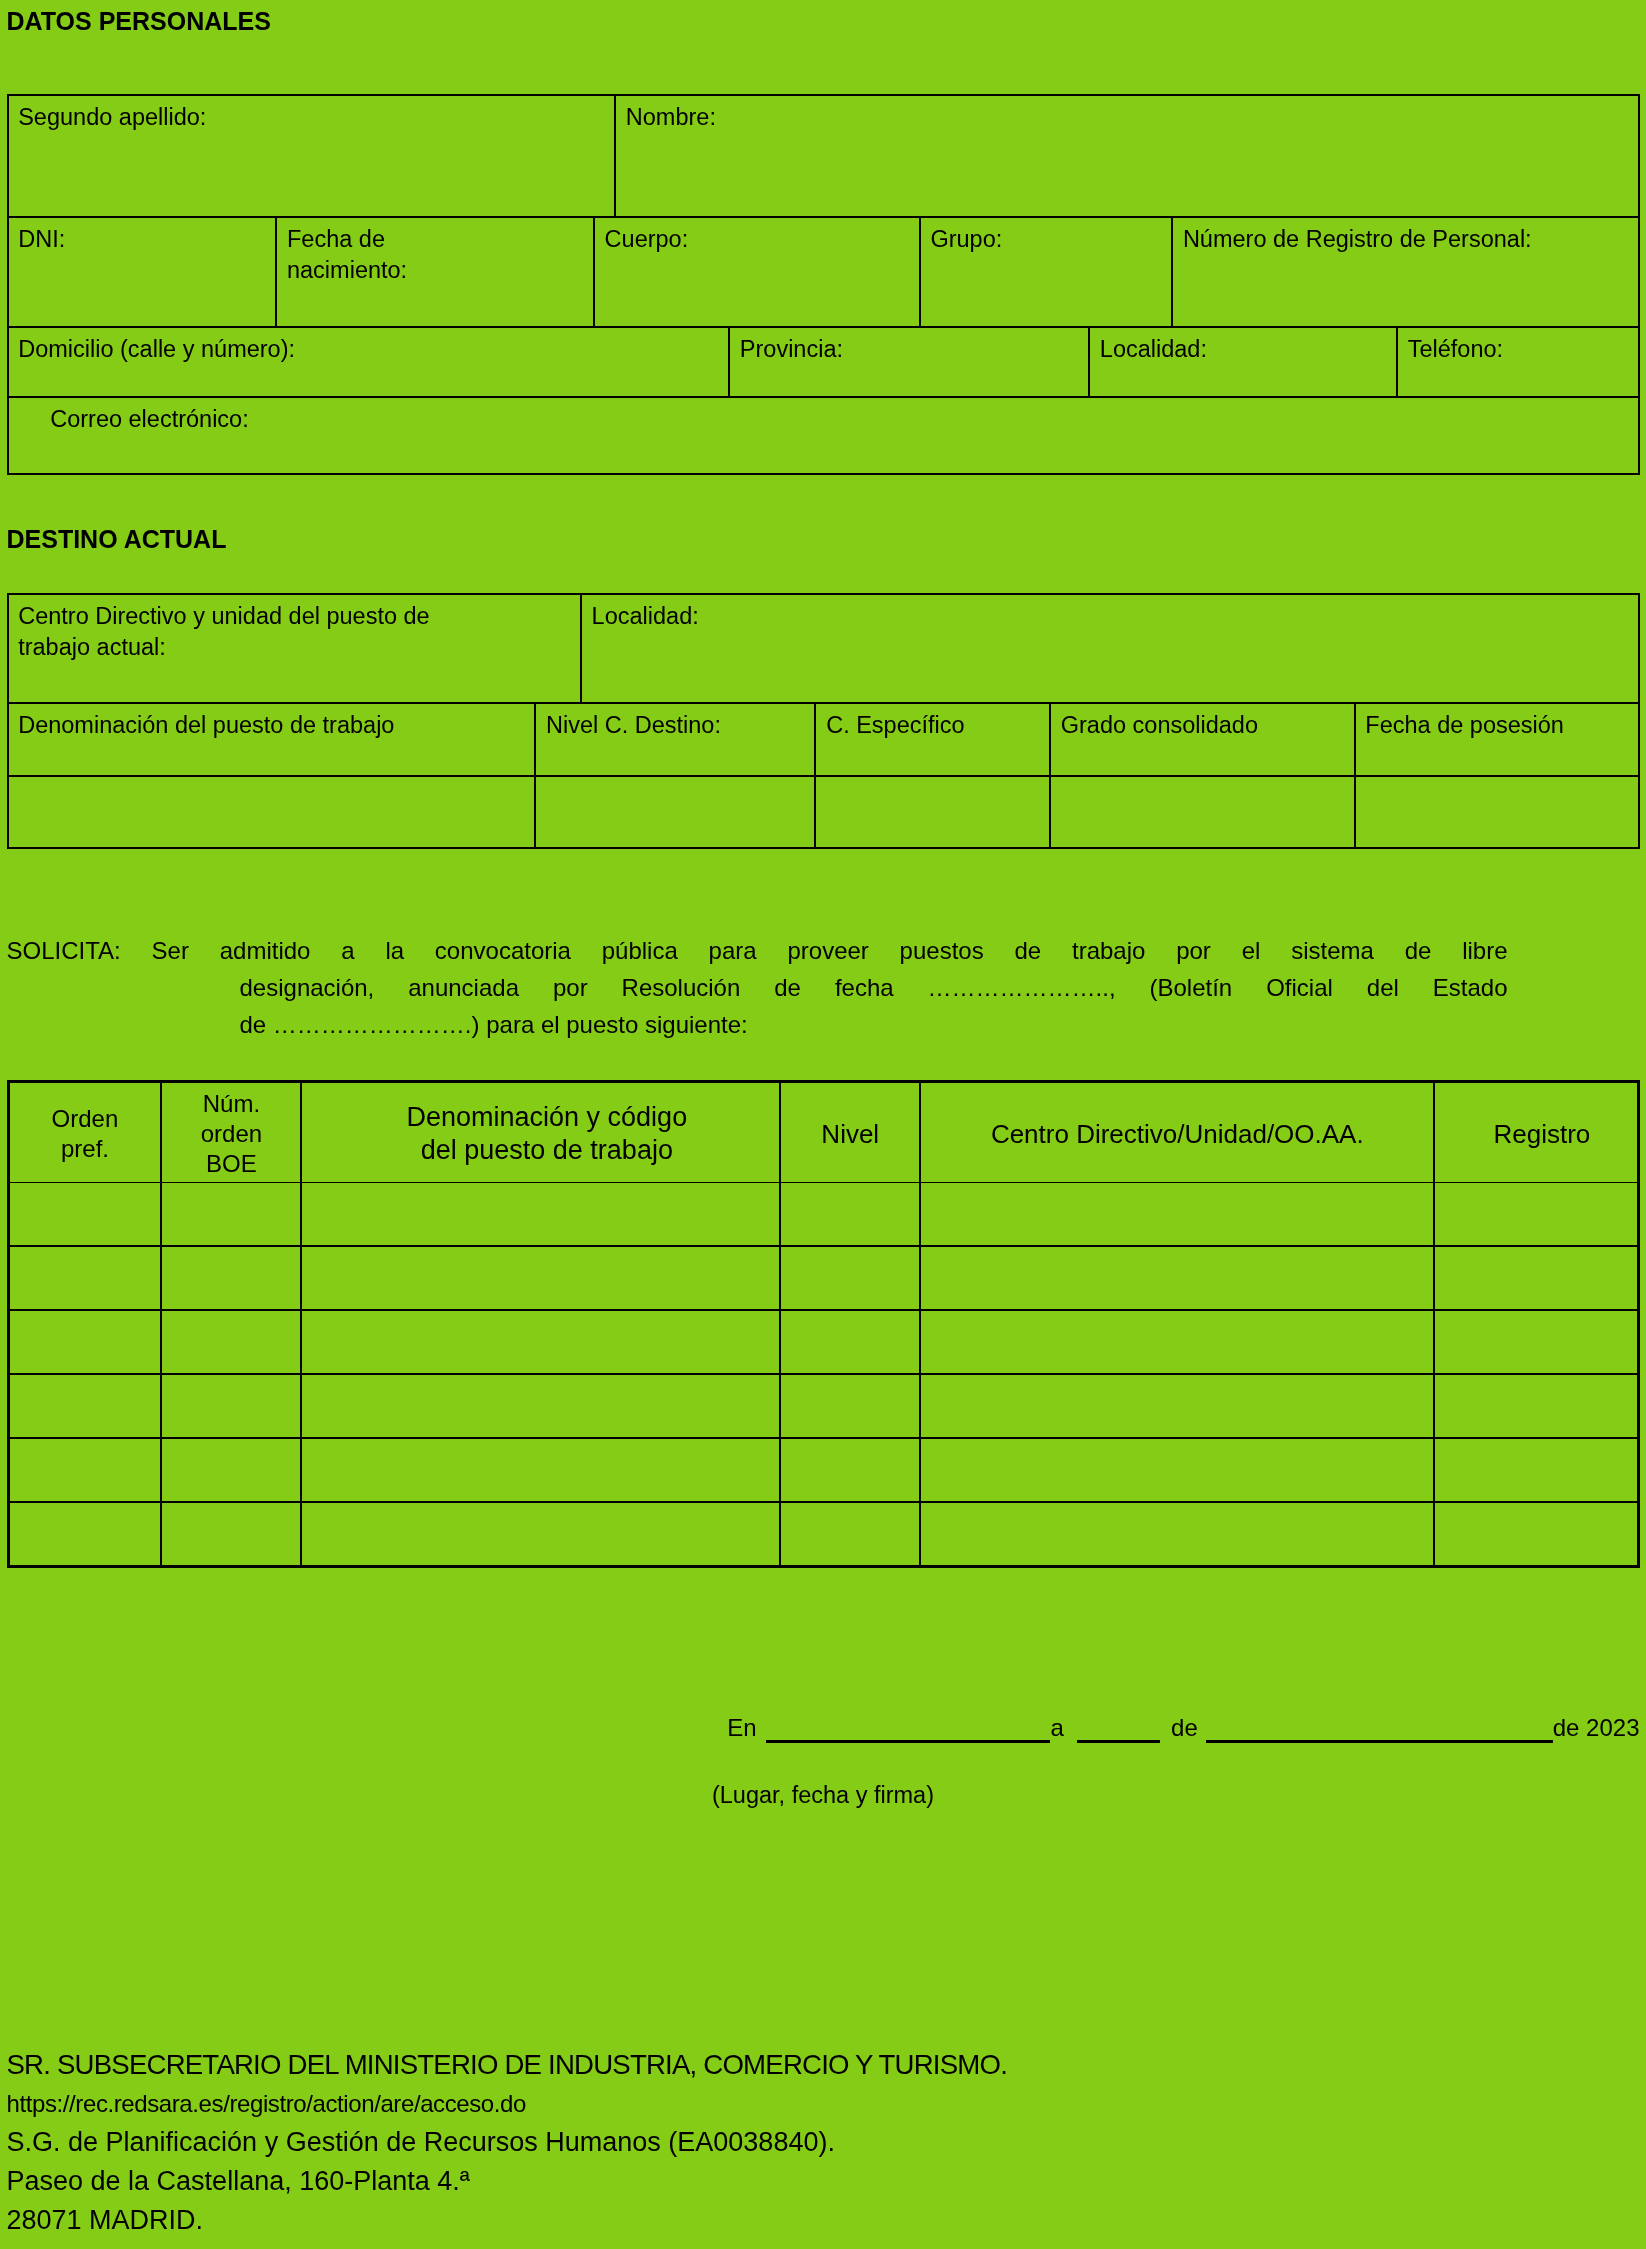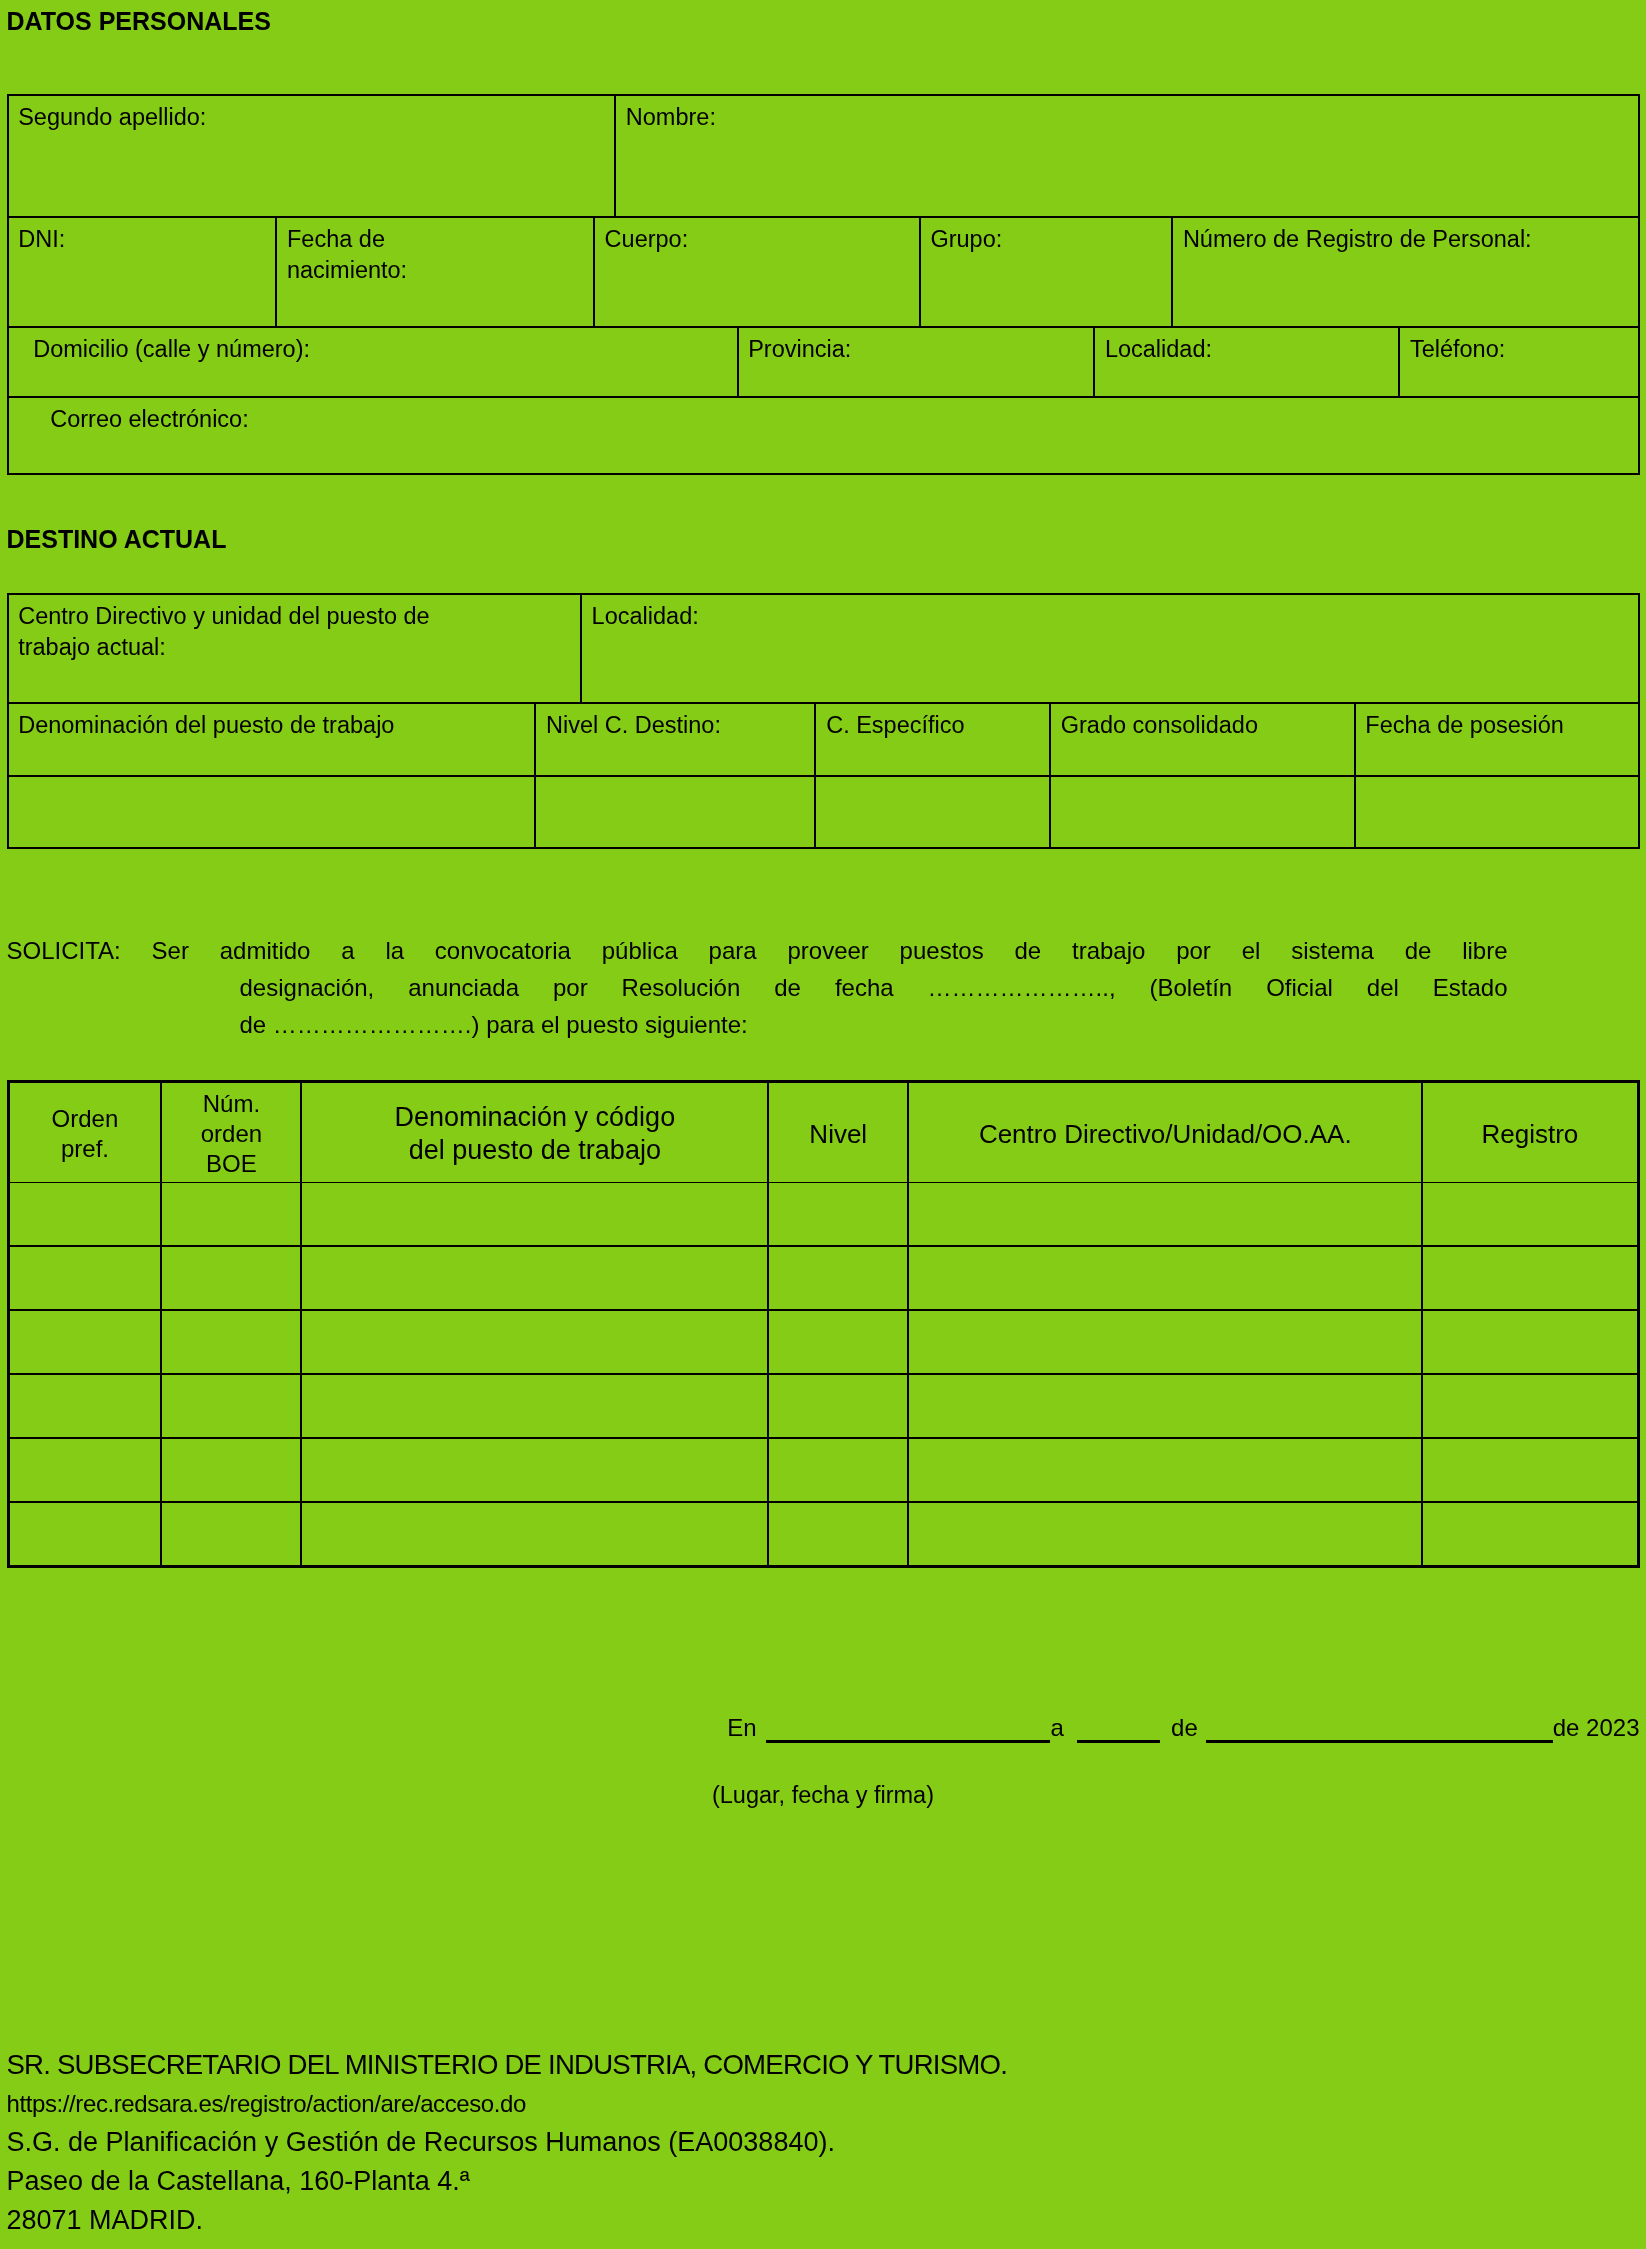--- a/index.html
+++ b/index.html
@@ -26,21 +26,21 @@
     font-size:23.5px;line-height:31px;
     flex:0 0 auto;
   }
   .td:last-child{border-right:none;}
   .prewrap{white-space:pre-line;}
 
   
   #tabla-datos{margin-top:58px;}
   .r1{min-height:120px;}
   .r2{min-height:108px;}
-  .r3{min-height:68px;padding-left:15px;}
+  .r3{min-height:68px;}
   .r4{min-height:75px;padding-left:32px;}
   .w342{width:34.2%;} .w373{width:37.3%;} .w285{width:28.5%;}
   .w165{width:16.5%;} .w195{width:19.5%;} .w200{width:20%;} .w155{width:15.5%;}
   .w443{width:44.3%;} .w221{width:22.1%;} .w189{width:18.9%;} .w147{width:14.7%;}
   .w100{width:100%;}
 
   
   #titulo-destino{margin-top:50px;}
   #tabla-destino{margin-top:39px;}
   .dr1{min-height:107px;}
@@ -59,21 +59,21 @@
   #tabla-puestos{margin-top:37px;border:3.2px solid #000;}
   #tabla-puestos .tr + .tr{border-top:2.4px solid #000;}
   #tabla-puestos .hrow{min-height:99px;border-bottom:1.6px solid #000;}
   #tabla-puestos .hrow .td{
     display:flex;align-items:center;justify-content:center;
     text-align:center;font-size:24px;line-height:30px;
   }
   #tabla-puestos .hrow .big{font-size:27px;line-height:33px;}
   #tabla-puestos .hrow .mid{font-size:26px;}
   #tabla-puestos .brow{min-height:62px;}
-  .pc1{width:9.4%;} .pc2{width:8.6%;} .pc3{width:28.7%;} .pc4{width:8.6%;}
+  .pc1{width:9.4%;} .pc2{width:8.6%;} .pc3{width:28.7%;margin-left:12px;} .pc4{width:8.6%;}
   .pc5{width:31.6%;} .pc6{width:13.1%;}
 
   
   #linea-fecha{margin-top:144px;text-align:right;font-size:24px;line-height:32px;}
   .blank{display:inline-block;height:24px;border-bottom:3.2px solid #000;vertical-align:-6.5px;}
   .b1{width:284px;margin-left:9.7px;}
   .b2{width:83px;margin-left:13px;margin-right:11.3px;}
   .b3{width:347px;margin-left:8px;}
   #lugar-firma{margin-top:37px;text-align:center;font-size:23.5px;line-height:29px;}
 

